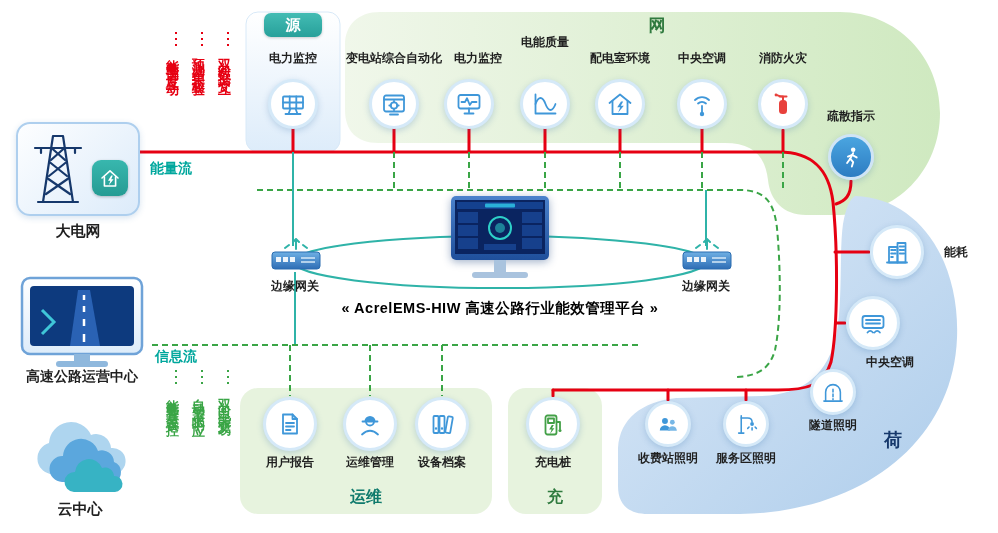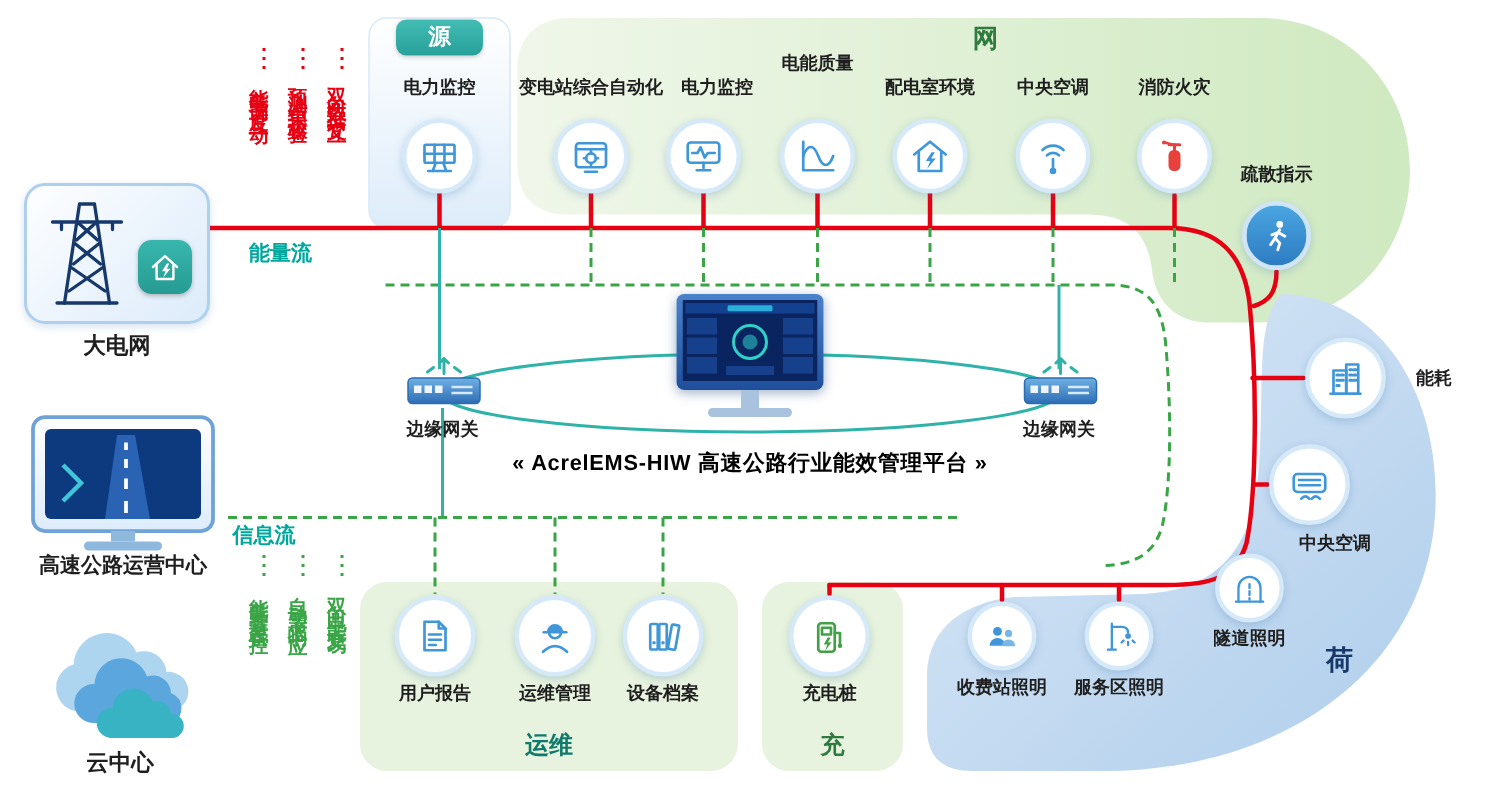--- a/index.html
+++ b/index.html
@@ -126,21 +126,21 @@
       <path d="M295 272 V344"></path>
     </g>
   </svg>
 
   <div class="src-badge">源</div>
   <div class="sec" style="left:657px;top:14px;font-size:17px;color:#2f7a3e;">网</div>
   <div class="sec" style="left:366px;top:487px;font-size:16px;color:#0f7a6c;">运维</div>
   <div class="sec" style="left:555px;top:487px;font-size:16px;color:#2f7a3e;">充</div>
   <div class="sec" style="left:893px;top:428px;font-size:18px;color:#16386b;">荷</div>
 
-  <div class="flow" style="left:150px;top:160px;margin-left:16px;">能量流</div>
+  <div class="flow" style="left:150px;top:160px;">能量流</div>
   <div class="flow" style="left:155px;top:348px;">信息流</div>
 
   <div class="vt red" style="left:166px;top:48px;">能量调度互动</div>
   <div class="vt red" style="left:192px;top:48px;">预测结果校验</div>
   <div class="vt red" style="left:218px;top:48px;">双向数据交互</div>
   <div class="vt green" style="left:166px;top:388px;">能量智慧管控</div>
   <div class="vt green" style="left:192px;top:388px;">自动需求响应</div>
   <div class="vt green" style="left:218px;top:388px;">双向电能交易</div>
 
   <div class="card">

